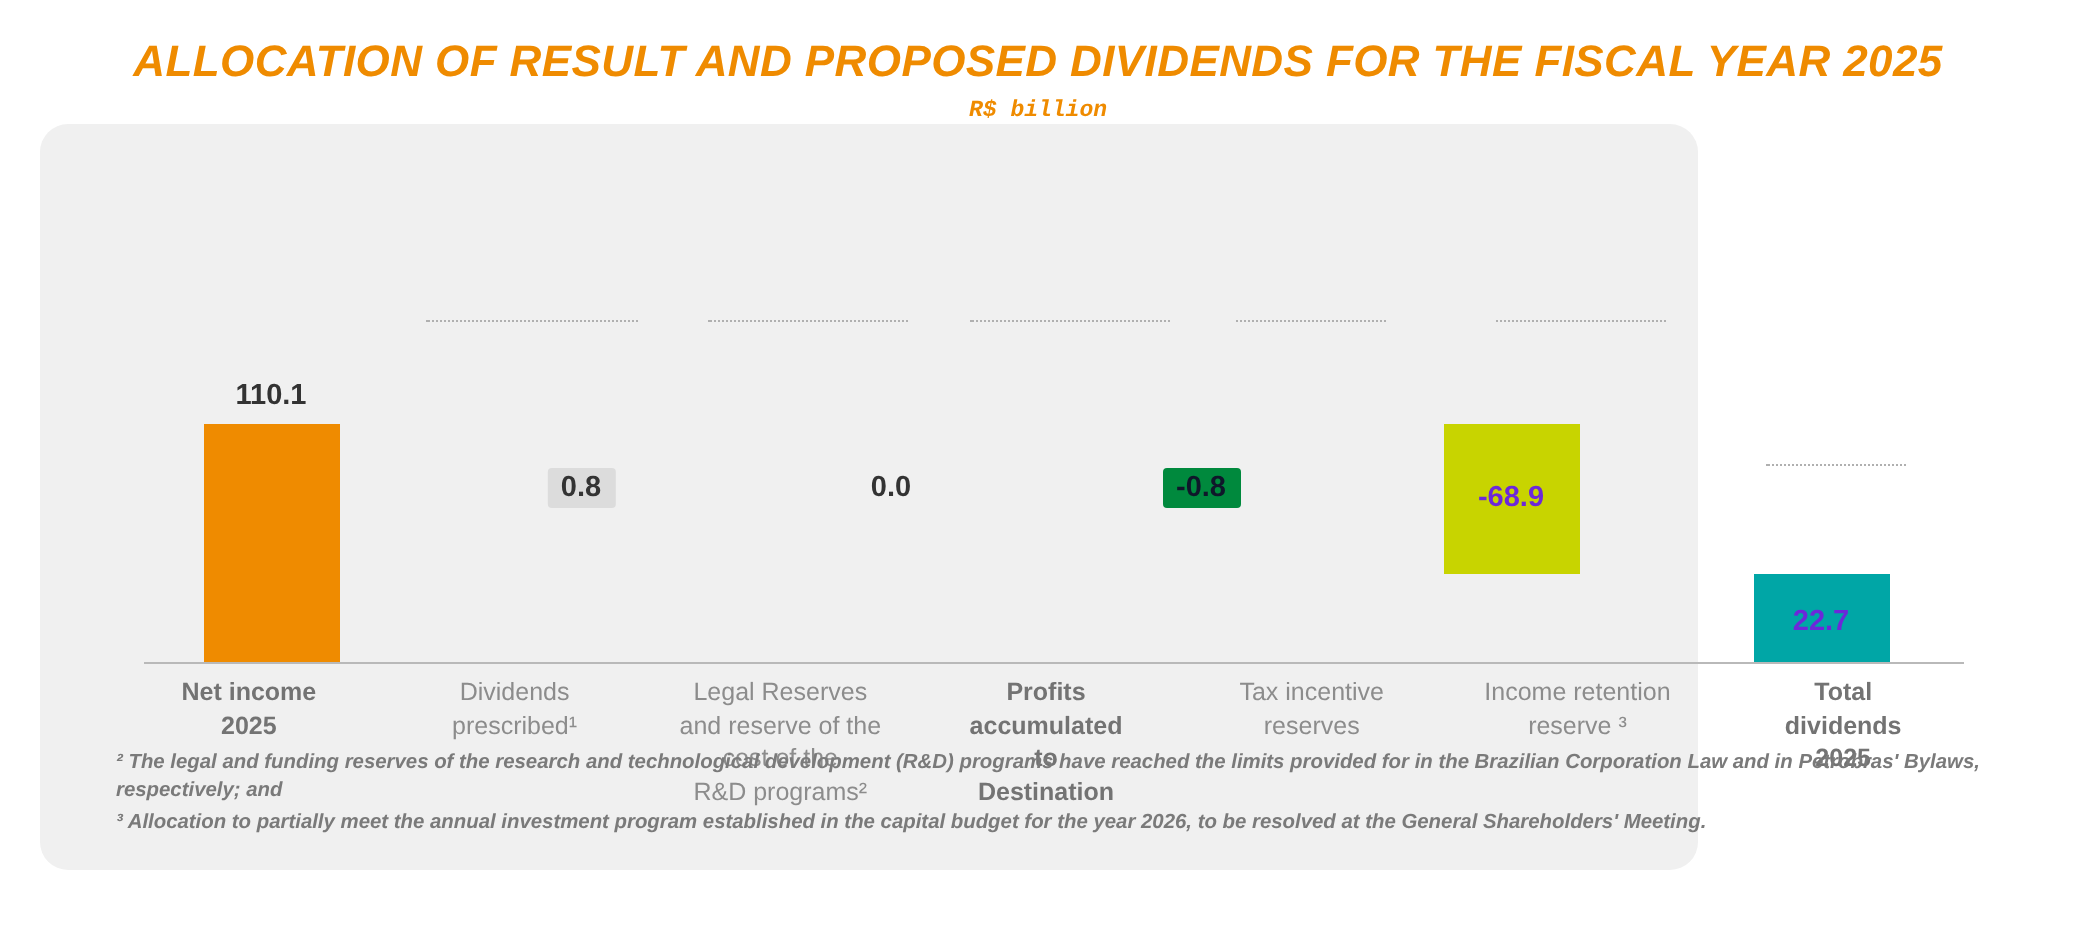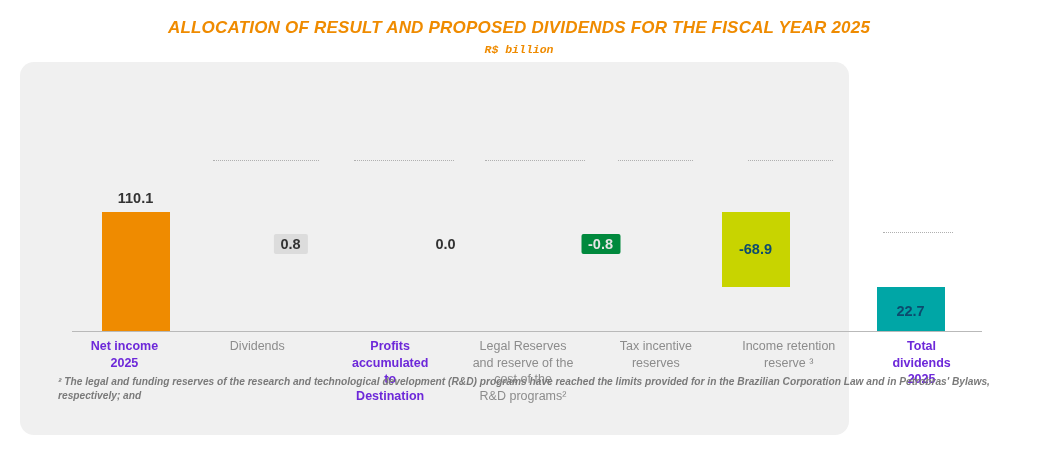--- a/index.html
+++ b/index.html
@@ -19,21 +19,21 @@
     width: 1038px;
     height: 473px;
   }
 
   
   .title-block {
     text-align: center;
     padding-top: 18px;
   }
   .chart-title {
-    font-size: 17px;
+    font-size: 22px;
     font-weight: bold;
     font-style: italic;
     color: #ef8b00;
     letter-spacing: 0.2px;
     line-height: 1.2;
   }
   .chart-subtitle {
     font-size: 11.5px;
     font-style: italic;
     font-weight: bold;
@@ -101,27 +101,27 @@
     text-align: center;
   }
   .val-dark { color: #333333; }
   .val-grey-box {
     color: #333333;
     background: #dcdcdc;
     padding: 2px 7px;
     border-radius: 2px;
   }
   .val-green-box {
-    color: #e5e5e5;
+    color: #0f172a;
     background: #00893d;
     padding: 2px 7px;
     border-radius: 2px;
   }
   .val-inside {
-    color: #0c4a6e;
+    color: #6d28d9;
     font-size: 14.5px;
     font-weight: bold;
   }
 
   .connector {
     position: absolute;
     height: 0;
     border-top: 1px dotted #b0b0b0;
   }
 
@@ -136,21 +136,21 @@
   .cat {
     flex: 1 1 0;
     text-align: center;
     font-size: 12.5px;
     line-height: 1.32;
     color: #8c8c8c;
     padding: 0 4px;
     box-sizing: border-box;
   }
   .cat.strong {
-    color: #6d28d9;
+    color: #737373;
     font-weight: bold;
   }
 
   
   .notes {
     position: absolute;
     left: 38px;
     top: 313px;
     width: 950px;
     font-size: 10.2px;
@@ -217,45 +217,47 @@
       <div class="baseline"></div>
     </div>
 
     <div class="cats">
       <div class="cat strong">
         <div>Net income</div>
         <div>2025</div>
       </div>
       <div class="cat">
         <div>Dividends</div>
+        <div>prescribed¹</div>
+      </div>
+      <div class="cat">
+        <div>Legal Reserves</div>
+        <div>and reserve of the cost of the</div>
+        <div>R&amp;D programs²</div>
       </div>
       <div class="cat strong">
         <div>Profits</div>
         <div>accumulated</div>
         <div>to</div>
         <div>Destination</div>
       </div>
       <div class="cat">
-        <div>Legal Reserves</div>
-        <div>and reserve of the cost of the</div>
-        <div>R&amp;D programs²</div>
-      </div>
-      <div class="cat">
         <div>Tax incentive</div>
         <div>reserves</div>
       </div>
       <div class="cat">
         <div>Income retention</div>
         <div>reserve ³</div>
       </div>
       <div class="cat strong">
         <div>Total</div>
         <div>dividends</div>
         <div>2025</div>
       </div>
     </div>
 
     <div class="notes">
       <p>² The legal and funding reserves of the research and technological development (R&amp;D) programs have reached the limits provided for in the Brazilian Corporation Law and in Petrobras' Bylaws, respectively; and</p>
+      <p>³ Allocation to partially meet the annual investment program established in the capital budget for the year 2026, to be resolved at the General Shareholders' Meeting.</p>
     </div>
 
   </div>
 </div>
 
 </body></html>

